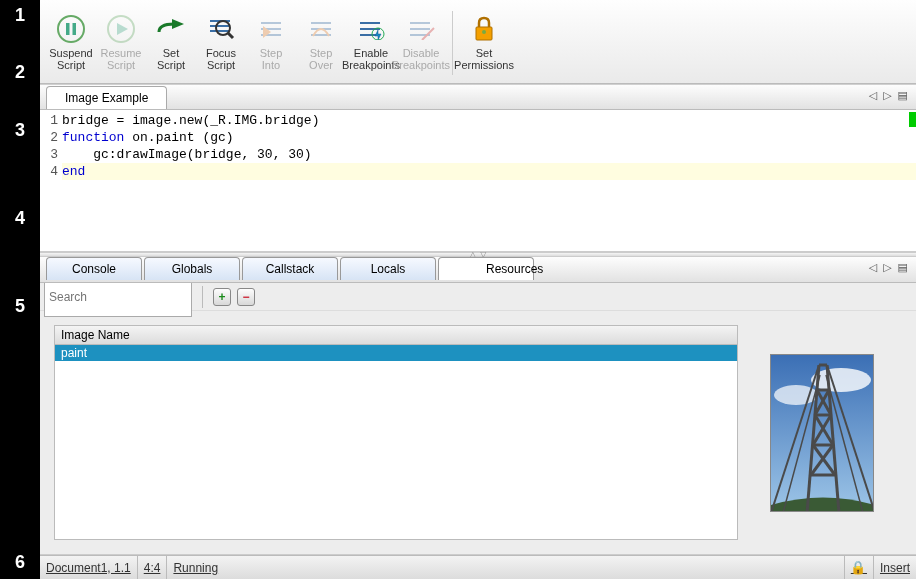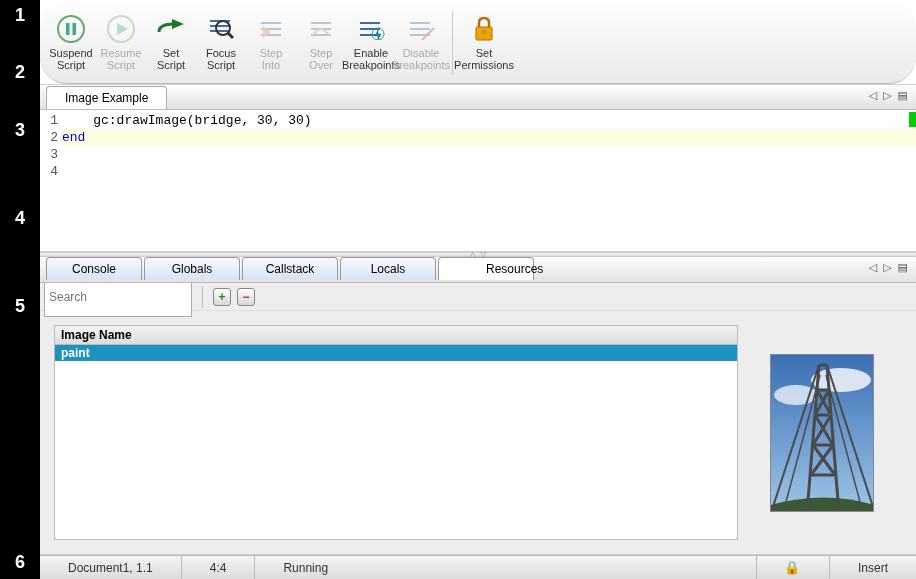--- a/index.html
+++ b/index.html
@@ -59,21 +59,20 @@
     }
     
     .toolbar {
       height: 84px;
       background: linear-gradient(to bottom, #fefefe, #eaeaea);
       display: flex;
       align-items: center;
       padding: 4px 6px 2px 6px;
       border-bottom: 1px solid #bbb;
       position: relative;
-      border-radius: 27px;
     }
     .tool-btn {
       display: flex;
       flex-direction: column;
       align-items: center;
       justify-content: flex-start;
       width: 50px;
       text-align: center;
       padding: 2px 1px;
       font-size: 11px;
@@ -230,21 +229,20 @@
       background: linear-gradient(to bottom,#fdfdfd,#d8d8d8);
     }
     .btn-add { color: #1a8a1a; }
     .btn-remove { color: #c23; }
     .vsep { width:1px;height:22px;background:#bbb;margin:0 4px;}
     .resources-body {
       flex: 1;
       display: flex;
       gap: 4px;
       padding: 14px;
-      font-weight: bold;
     }
     .res-list-wrap {
       flex: 1;
       display: flex;
       flex-direction: column;
     }
     .res-header {
       background: linear-gradient(to bottom, #f4f4f4, #dcdcdc);
       border: 1px solid #bbb;
       padding: 2px 6px;
@@ -283,25 +281,26 @@
     .statusbar {
       height: 24px;
       background: linear-gradient(to bottom, #f3f3f3, #dcdcdc);
       border-top: 1px solid #bbb;
       display: flex;
       align-items: center;
       font-size: 12px;
       color: #333;
     }
     .status-cell {
-      padding: 0 28px;
+      padding: 0 6px;
       border-right: 1px solid #bbb;
       height: 100%;
       display: flex;
       align-items: center;
+      text-decoration: underline;
     }
     .status-right {
       margin-left: auto;
       display: flex;
       align-items: center;
       height: 100%;
     }
     .status-right .status-cell { border-right: none; border-left: 1px solid #bbb; }
     .lock-icon-small { color:#999; font-size:13px;}
   </style>
@@ -429,20 +428,22 @@
   </div>
 
   <div class="code-editor">
     <div class="line-numbers">
       <div>1</div>
       <div>2</div>
       <div>3</div>
       <div>4</div>
     </div>
     <div class="code-lines">
+      <div><span>bridge = image.new(_R.IMG.bridge)</span></div>
+      <div><span class="kw">function</span><span> on.paint (gc)</span></div>
       <div><span style="white-space:pre">    gc:drawImage(bridge, 30, 30)</span></div>
       <div class="hl-line"><span class="kw">end</span></div>
     </div>
     <div class="green-marker"></div>
   </div>
 
   <div class="splitter">△&nbsp;&nbsp;▽</div>
 
   <div class="bottom-tabbar">
     <div class="bottom-tab">Console</div>

